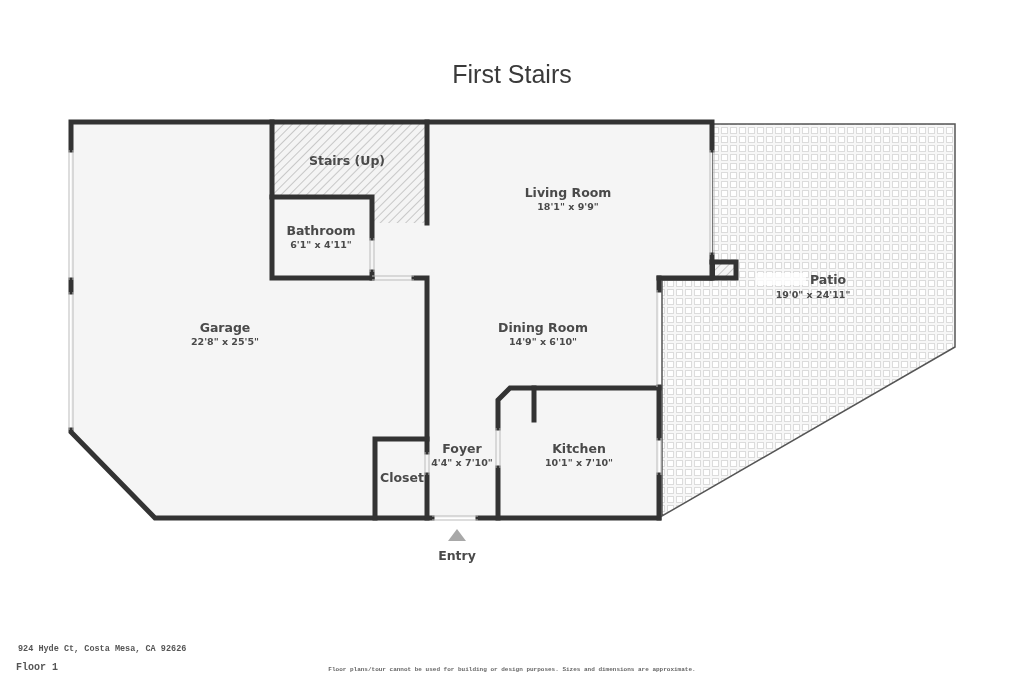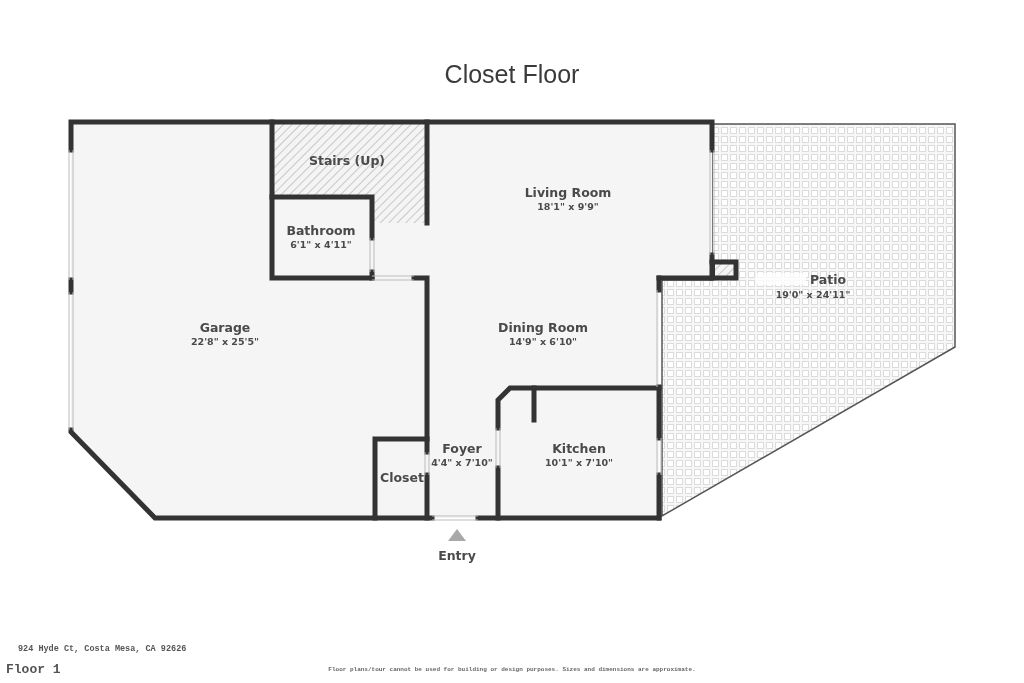--- a/index.html
+++ b/index.html
@@ -4,27 +4,27 @@
   <style>
     html, body { margin: 0; padding: 0; background: #ffffff; }
     body { width: 1024px; height: 683px; position: relative; overflow: hidden; font-family: "DejaVu Sans", sans-serif; }
     #plan { position: absolute; left: 0; top: 0; }
     .title { position: absolute; left: 0; width: 1024px; top: 60px; text-align: center; font-family: "Liberation Sans", sans-serif; font-size: 25px; color: #3a3a3a; }
     .lbl { font-family: "DejaVu Sans", sans-serif; font-weight: bold; fill: #4a4a4a; }
     .rn { font-size: 12.5px; }
     .dim { font-size: 9.5px; }
     .foot { position: absolute; font-family: Liberation Mono, monospace; font-weight: bold; color: #555; }
     .addr { left: 18px; top: 644px; font-size: 8.5px; }
-    .floor { left: 6px; top: 662px; font-size: 13px; }
+    .floor { left: 16px; top: 662px; font-size: 10px; }
     .disc { left: 0; width: 1024px; text-align: center; top: 666px; font-size: 6px; color: #666; }
   </style>
 </head>
 <body>
 
-<div class="title">Closet Floor</div>
+<div class="title">First Stairs</div>
 
 <svg id="plan" width="1024" height="683" viewBox="0 0 1024 683">
   <defs>
     <pattern id="hatch" width="6" height="6" patternUnits="userSpaceOnUse" patternTransform="rotate(45)">
       <rect width="6" height="6" fill="#f4f4f4"></rect>
       <line x1="0" y1="0" x2="0" y2="6" stroke="#9a9a9a" stroke-width="1"></line>
     </pattern>
     <pattern id="tiles" width="9" height="9" patternUnits="userSpaceOnUse">
       <rect width="9" height="9" fill="#f7f7f7"></rect>
       <rect x="1.5" y="1.5" width="6" height="6" fill="#ffffff" stroke="#dcdcdc" stroke-width="1"></rect>

